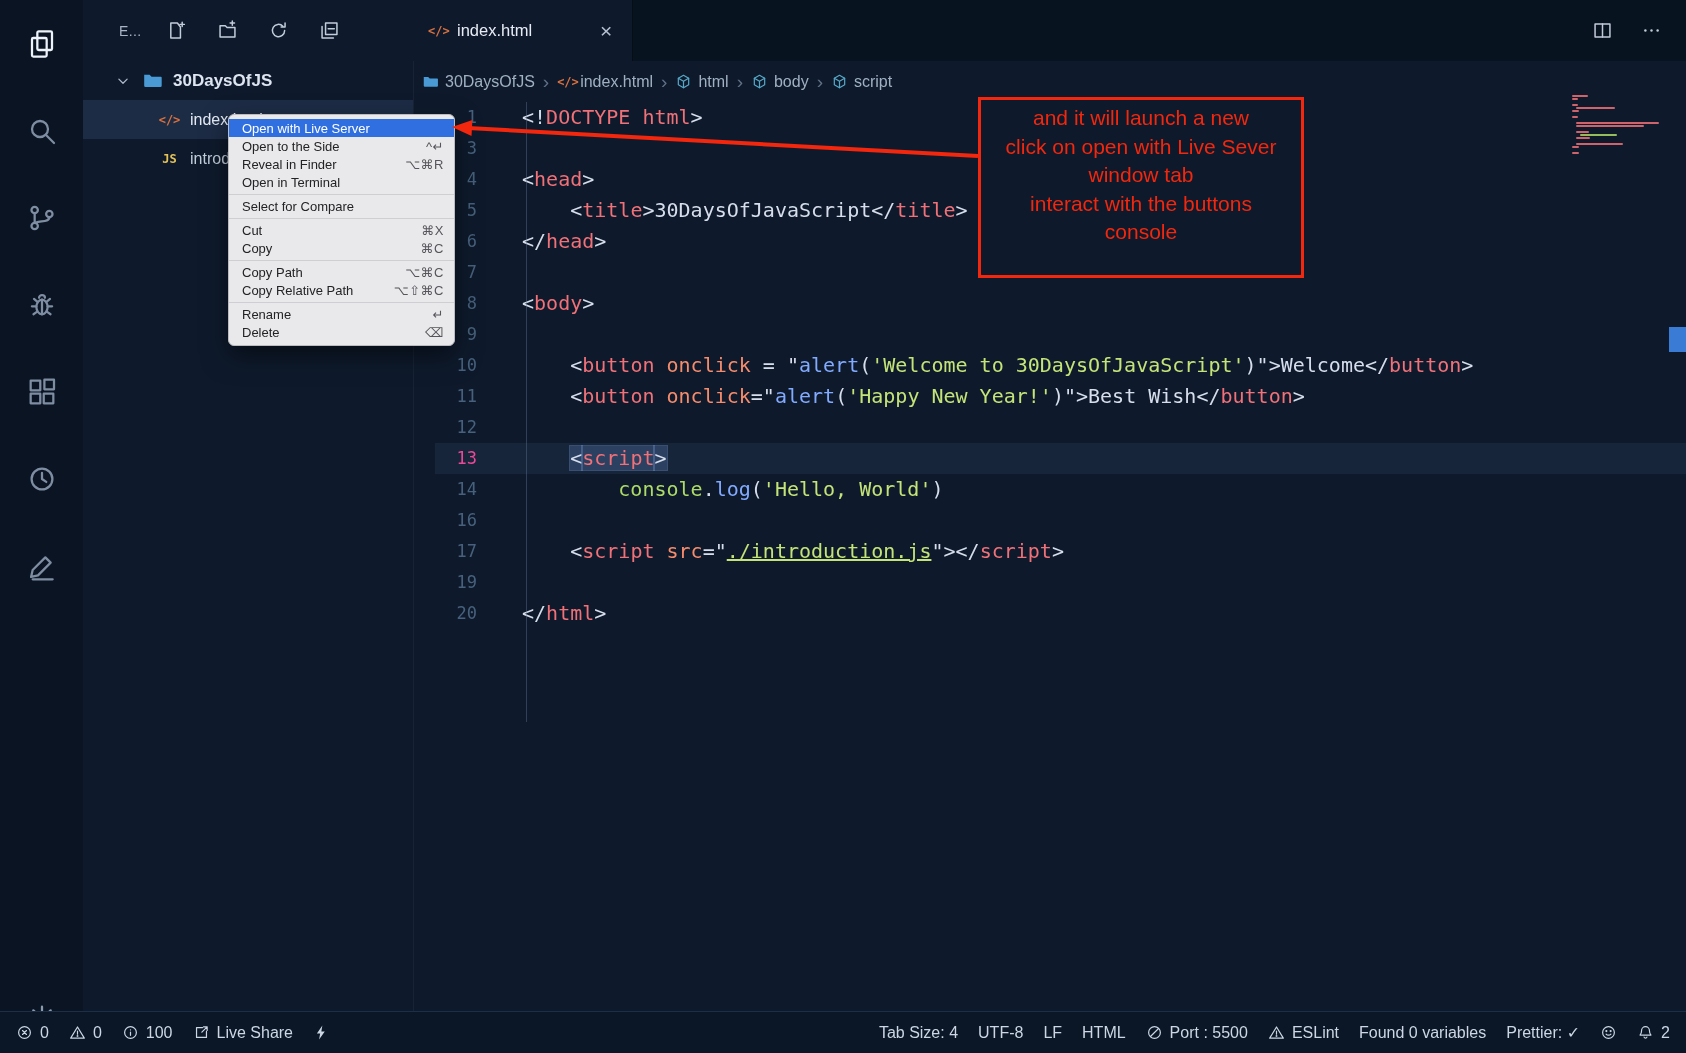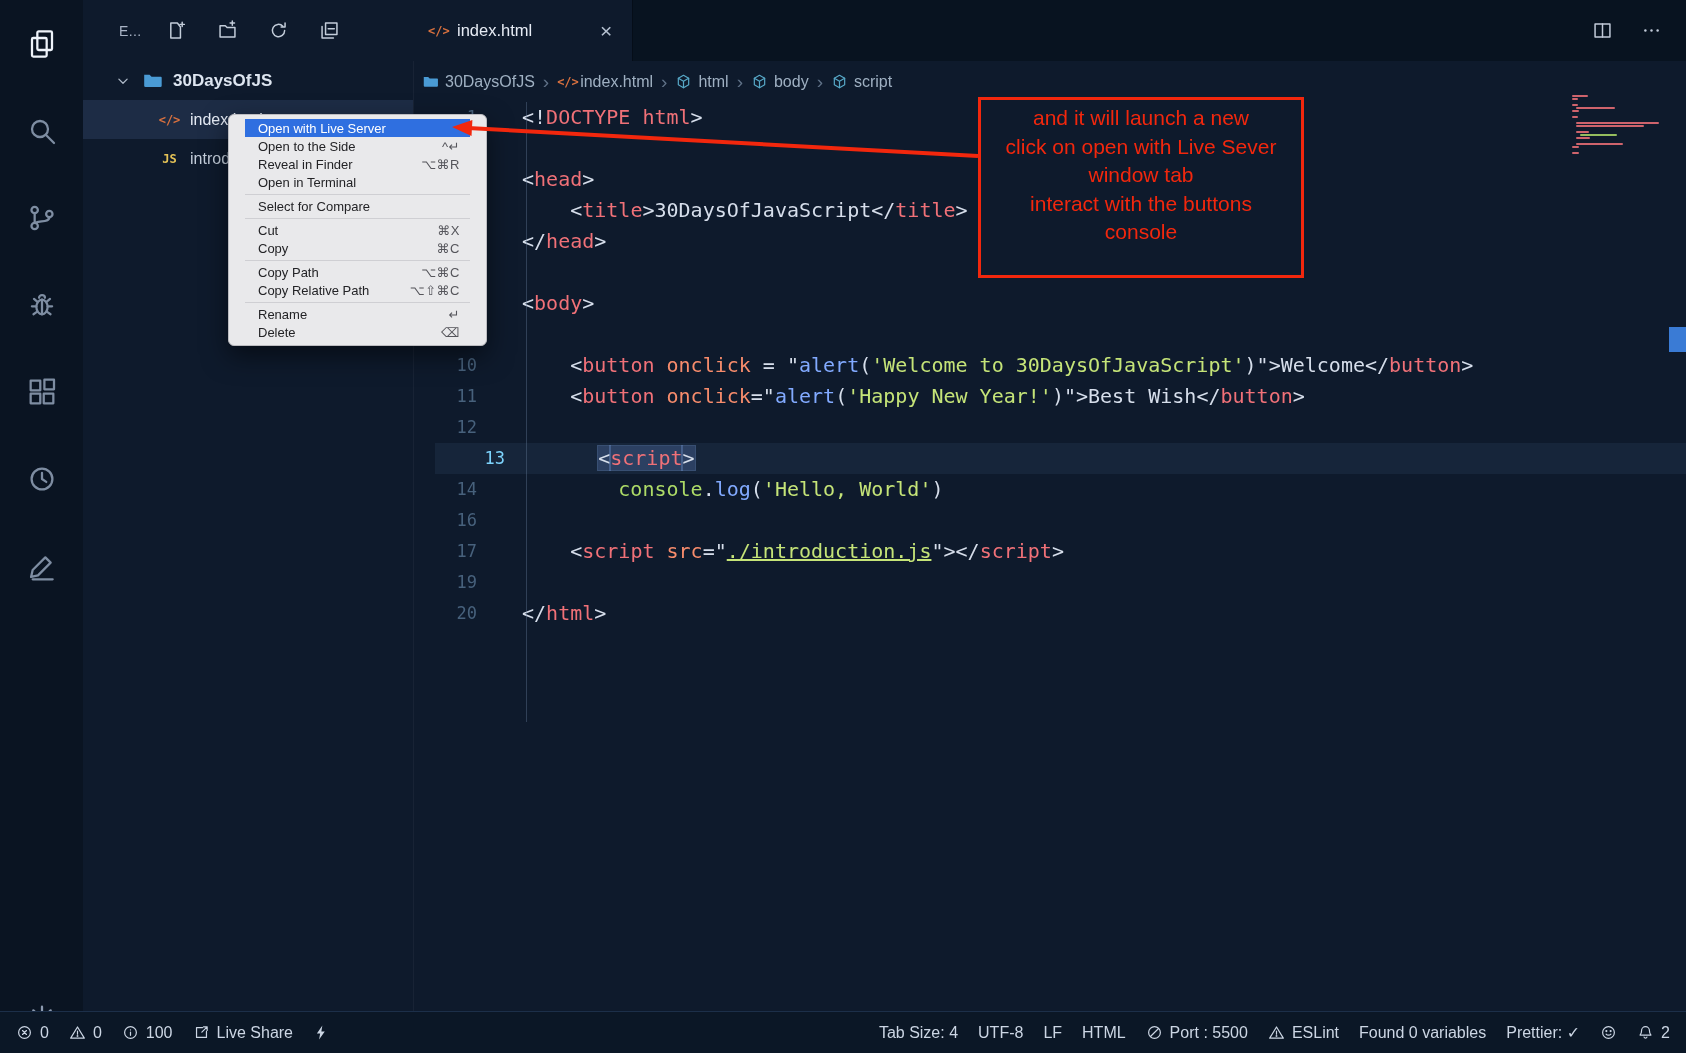--- a/index.html
+++ b/index.html
@@ -43,35 +43,35 @@
   .bc .icn{width:17px;height:17px;display:flex;align-items:center;color:#57a8c7;}
   .bc-sep{color:#5f7187;font-size:19px;margin:0 1px;}
 
   
   #code{position:absolute;left:435px;top:102px;width:1273px;height:909px;
         font-family:"DejaVu Sans Mono",monospace;font-size:20px;}
   #guide{position:absolute;left:91px;top:0;height:620px;border-left:1px solid rgba(99,123,153,.4);}
   .row{display:flex;height:31px;line-height:31px;}
   .row.cur{background:rgba(99,134,191,.10);}
   .ln{flex:none;width:42px;text-align:right;color:#47617c;font-size:17px;}
-  .row.cur .ln{color:#7dd3fc;margin-left:28px;}
+  .row.cur .ln{color:#ec4899;}
   .lc{flex:1;padding-left:45px;white-space:pre;}
   .c-p{color:#d6deeb}.c-tag{color:#f07178}.c-attr{color:#f78c6c}.c-fn{color:#82aaff}
   .c-obj{color:#addb67}.c-str{color:#c5e478}.c-link{color:#c5e478;text-decoration:underline}
   .c-txt{color:#d6deeb}
   .c-wh{background:rgba(96,130,191,.30);box-shadow:0 0 0 1px rgba(120,158,220,.35);}
 
   #minimap{position:absolute;left:1572px;top:95px;width:96px;z-index:5;}
   .mbar{height:2px;margin-bottom:1px;border-radius:1px;}
   #ovr{position:absolute;left:1669px;top:327px;width:17px;height:25px;background:#3a7bd5;z-index:6;}
 
   
   #ctx{position:absolute;left:228px;top:114px;width:225px;z-index:50;background:#e9e9eb;
        border:1px solid #bcbcc0;border-radius:6px;box-shadow:0 10px 26px rgba(0,0,0,.5);
-       padding:4px 16px;font-size:13px;color:#232326;}
+       padding:4px 0;font-size:13px;color:#232326;}
   .mi{height:18px;display:flex;align-items:center;padding:0 10px 0 13px;cursor:pointer;}
   .mi .lbl{flex:1;white-space:nowrap;}
   .mi .sc{color:#55555b;letter-spacing:.5px;}
   .mi.sel{background:#2f6fe0;color:#fff;}
   .mi.sel .sc{color:#e8efff;}
   .sep{height:1px;background:#cfcfd3;margin:2.5px 0;}
 
   
   #annotation{position:absolute;left:978px;top:97px;width:326px;height:181px;border:3px solid #f2270d;
       z-index:60;padding-top:4px;text-align:center;color:#f2270d;font-size:21px;line-height:28.5px;box-sizing:border-box;}

